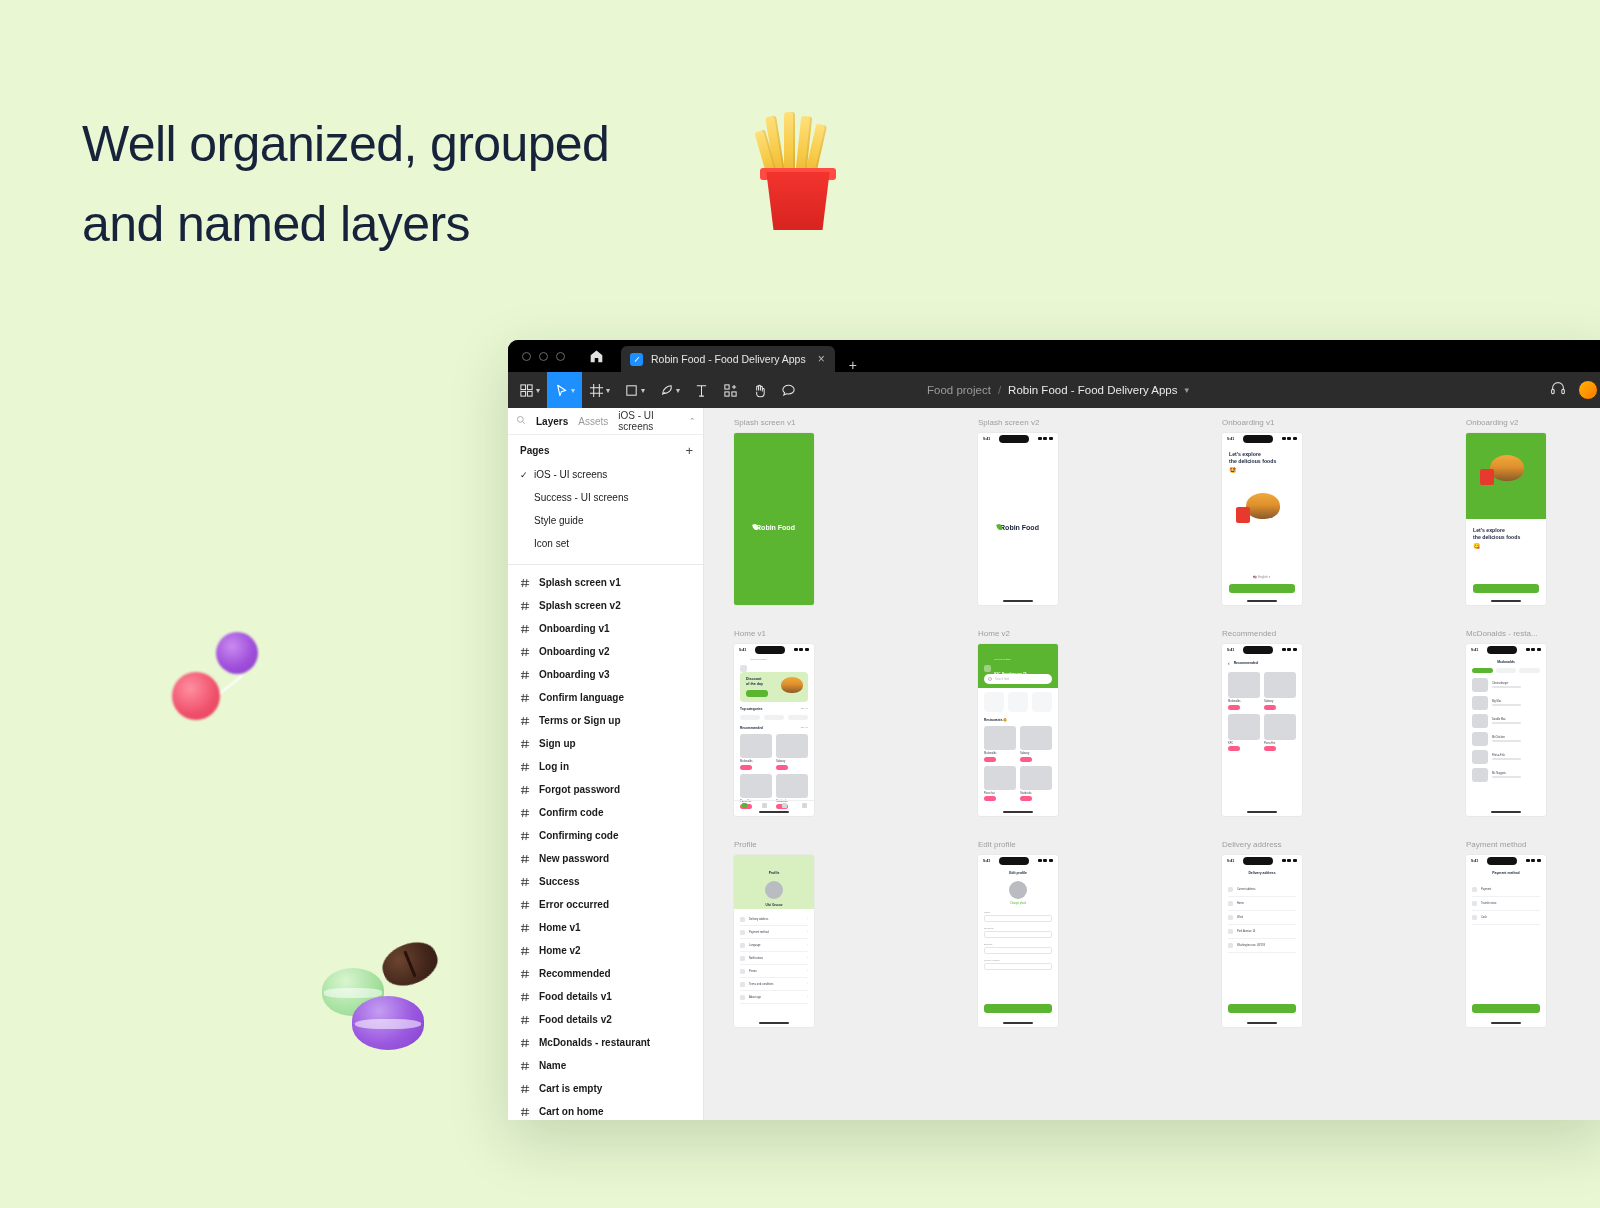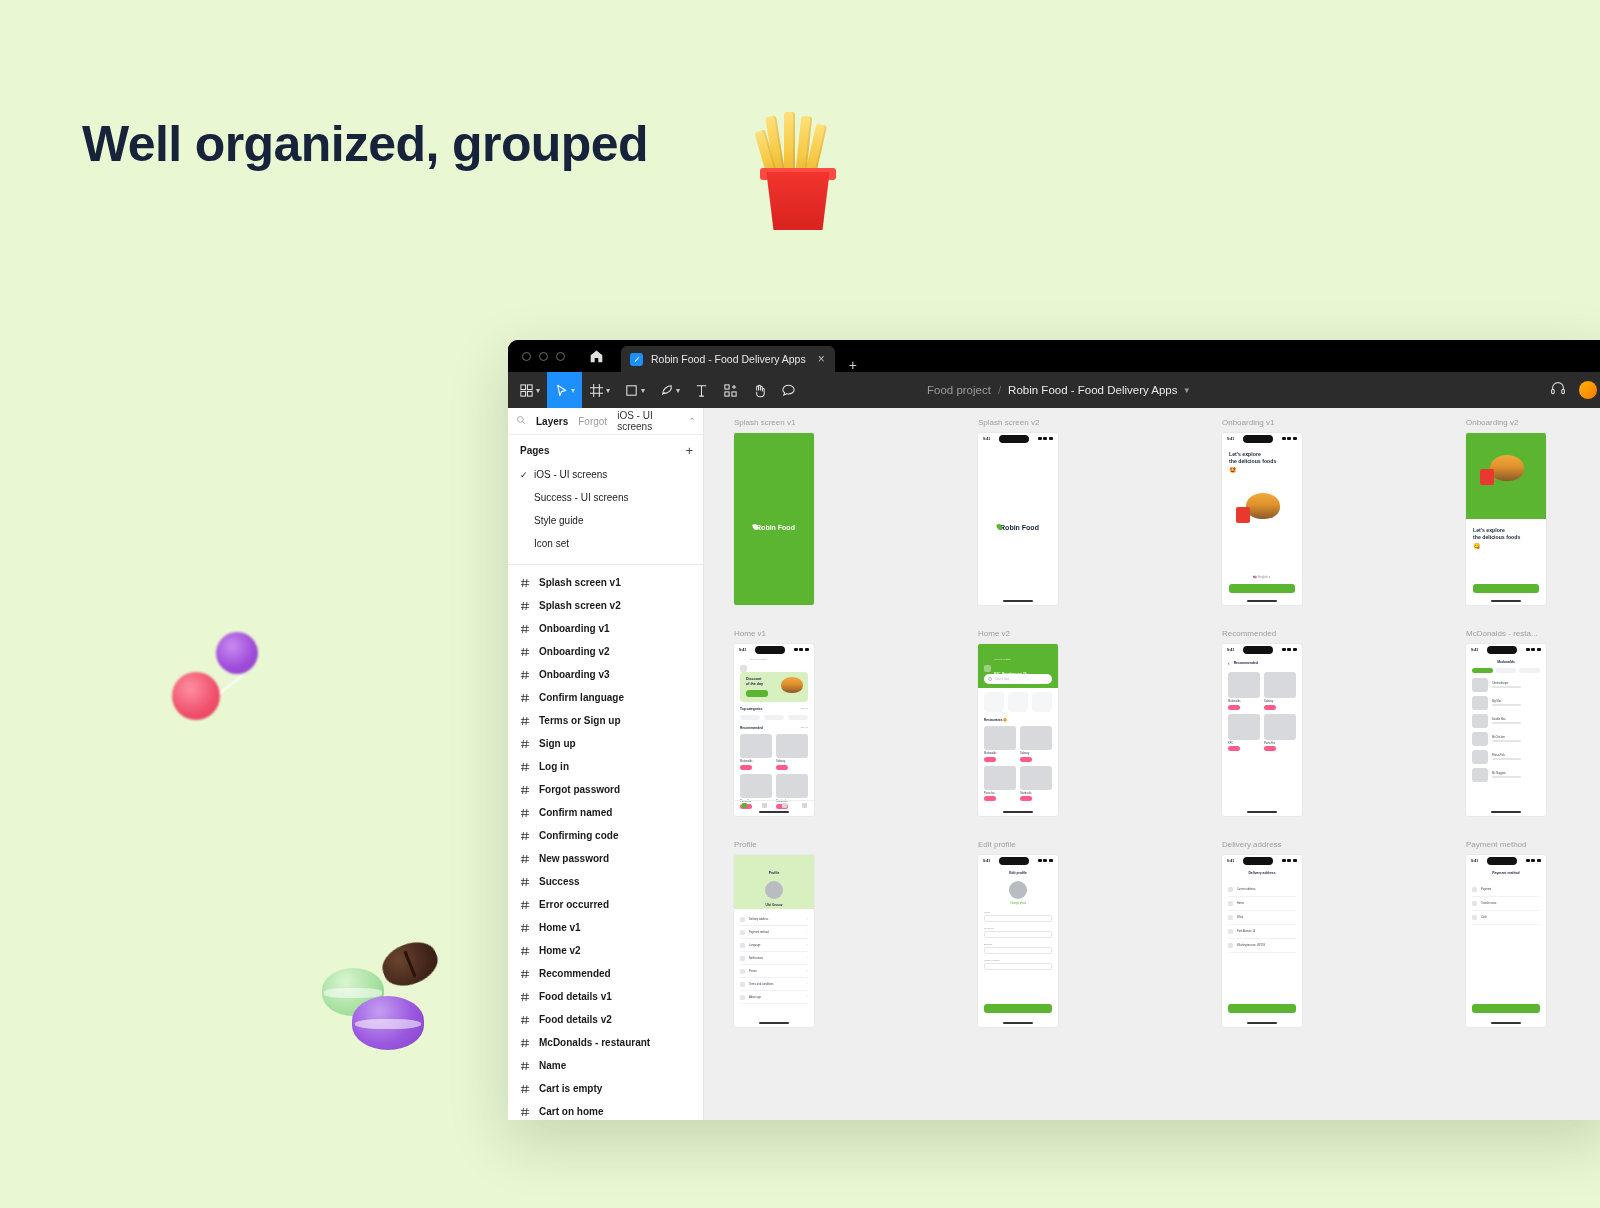--- a/index.html
+++ b/index.html
@@ -13,21 +13,21 @@
 
   
   .headline {
     position: absolute;
     left: 82px;
     top: 104px;
     width: 640px;
     color: #17233b;
     font-size: 50px;
     line-height: 80px;
-    font-weight: 700;
+    font-weight: 400;
     letter-spacing: -0.6px;
   }
 
   
   .prop { position: absolute; pointer-events: none; }
 
   
   .fries { left: 748px; top: 112px; width: 100px; height: 118px; }
   .fries .stick {
     position: absolute; width: 11px; border-radius: 3px;
@@ -249,20 +249,21 @@
   .burger {
     width: 34px; height: 26px; border-radius: 50% 50% 45% 45%;
     background: linear-gradient(180deg,#f0a93c 0%, #e0912c 45%, #8b5a2b 100%);
   }
 </style>
 </head>
 <body>
 
 <div class="headline">
   <div>Well organized, grouped</div>
+  <div>and named layers</div>
 </div>
 
 <div class="prop fries">
   <div class="stick" style="left:22px;top:4px;height:62px;transform:rotate(-9deg);"></div>
   <div class="stick" style="left:36px;top:0px;height:68px;"></div>
   <div class="stick" style="left:50px;top:4px;height:64px;transform:rotate(6deg);"></div>
   <div class="stick" style="left:62px;top:12px;height:56px;transform:rotate(13deg);"></div>
   <div class="stick" style="left:13px;top:18px;height:50px;transform:rotate(-16deg);"></div>
   <div class="boxlip"></div>
   <div class="box"></div>
@@ -396,21 +397,21 @@
 
     <div class="lpanel">
       <div class="lp-tabs">
         <span>
           <svg viewBox="0 0 16 16" fill="none" stroke="#666" stroke-width="1.6">
               <circle cx="7" cy="7" r="4.6"></circle>
               <path d="M10.4 10.4 14 14"></path>
             </svg>
         </span>
         <span class="lp-tab active">Layers</span>
-        <span class="lp-tab">Forgot</span>
+        <span class="lp-tab">Assets</span>
         <span class="lp-page-sel">
           <span>iOS - UI screens</span>
           <span class="ch">⌃</span>
         </span>
       </div>
 
       <div class="pages-head">
         <span class="t">Pages</span>
         <span class="plus">+</span>
       </div>
@@ -494,21 +495,21 @@
           <div class="layer-row">
             <svg viewBox="0 0 16 16" fill="none" stroke="#333" stroke-width="1.3">
               <path d="M5.5 1.5 4 14.5M11 1.5 9.5 14.5M1.5 5.5h13M1.5 10.5h13"></path>
             </svg>
             <span>Forgot password</span>
           </div>
           <div class="layer-row">
             <svg viewBox="0 0 16 16" fill="none" stroke="#333" stroke-width="1.3">
               <path d="M5.5 1.5 4 14.5M11 1.5 9.5 14.5M1.5 5.5h13M1.5 10.5h13"></path>
             </svg>
-            <span>Confirm named</span>
+            <span>Confirm code</span>
           </div>
           <div class="layer-row">
             <svg viewBox="0 0 16 16" fill="none" stroke="#333" stroke-width="1.3">
               <path d="M5.5 1.5 4 14.5M11 1.5 9.5 14.5M1.5 5.5h13M1.5 10.5h13"></path>
             </svg>
             <span>Confirming code</span>
           </div>
           <div class="layer-row">
             <svg viewBox="0 0 16 16" fill="none" stroke="#333" stroke-width="1.3">
               <path d="M5.5 1.5 4 14.5M11 1.5 9.5 14.5M1.5 5.5h13M1.5 10.5h13"></path>

